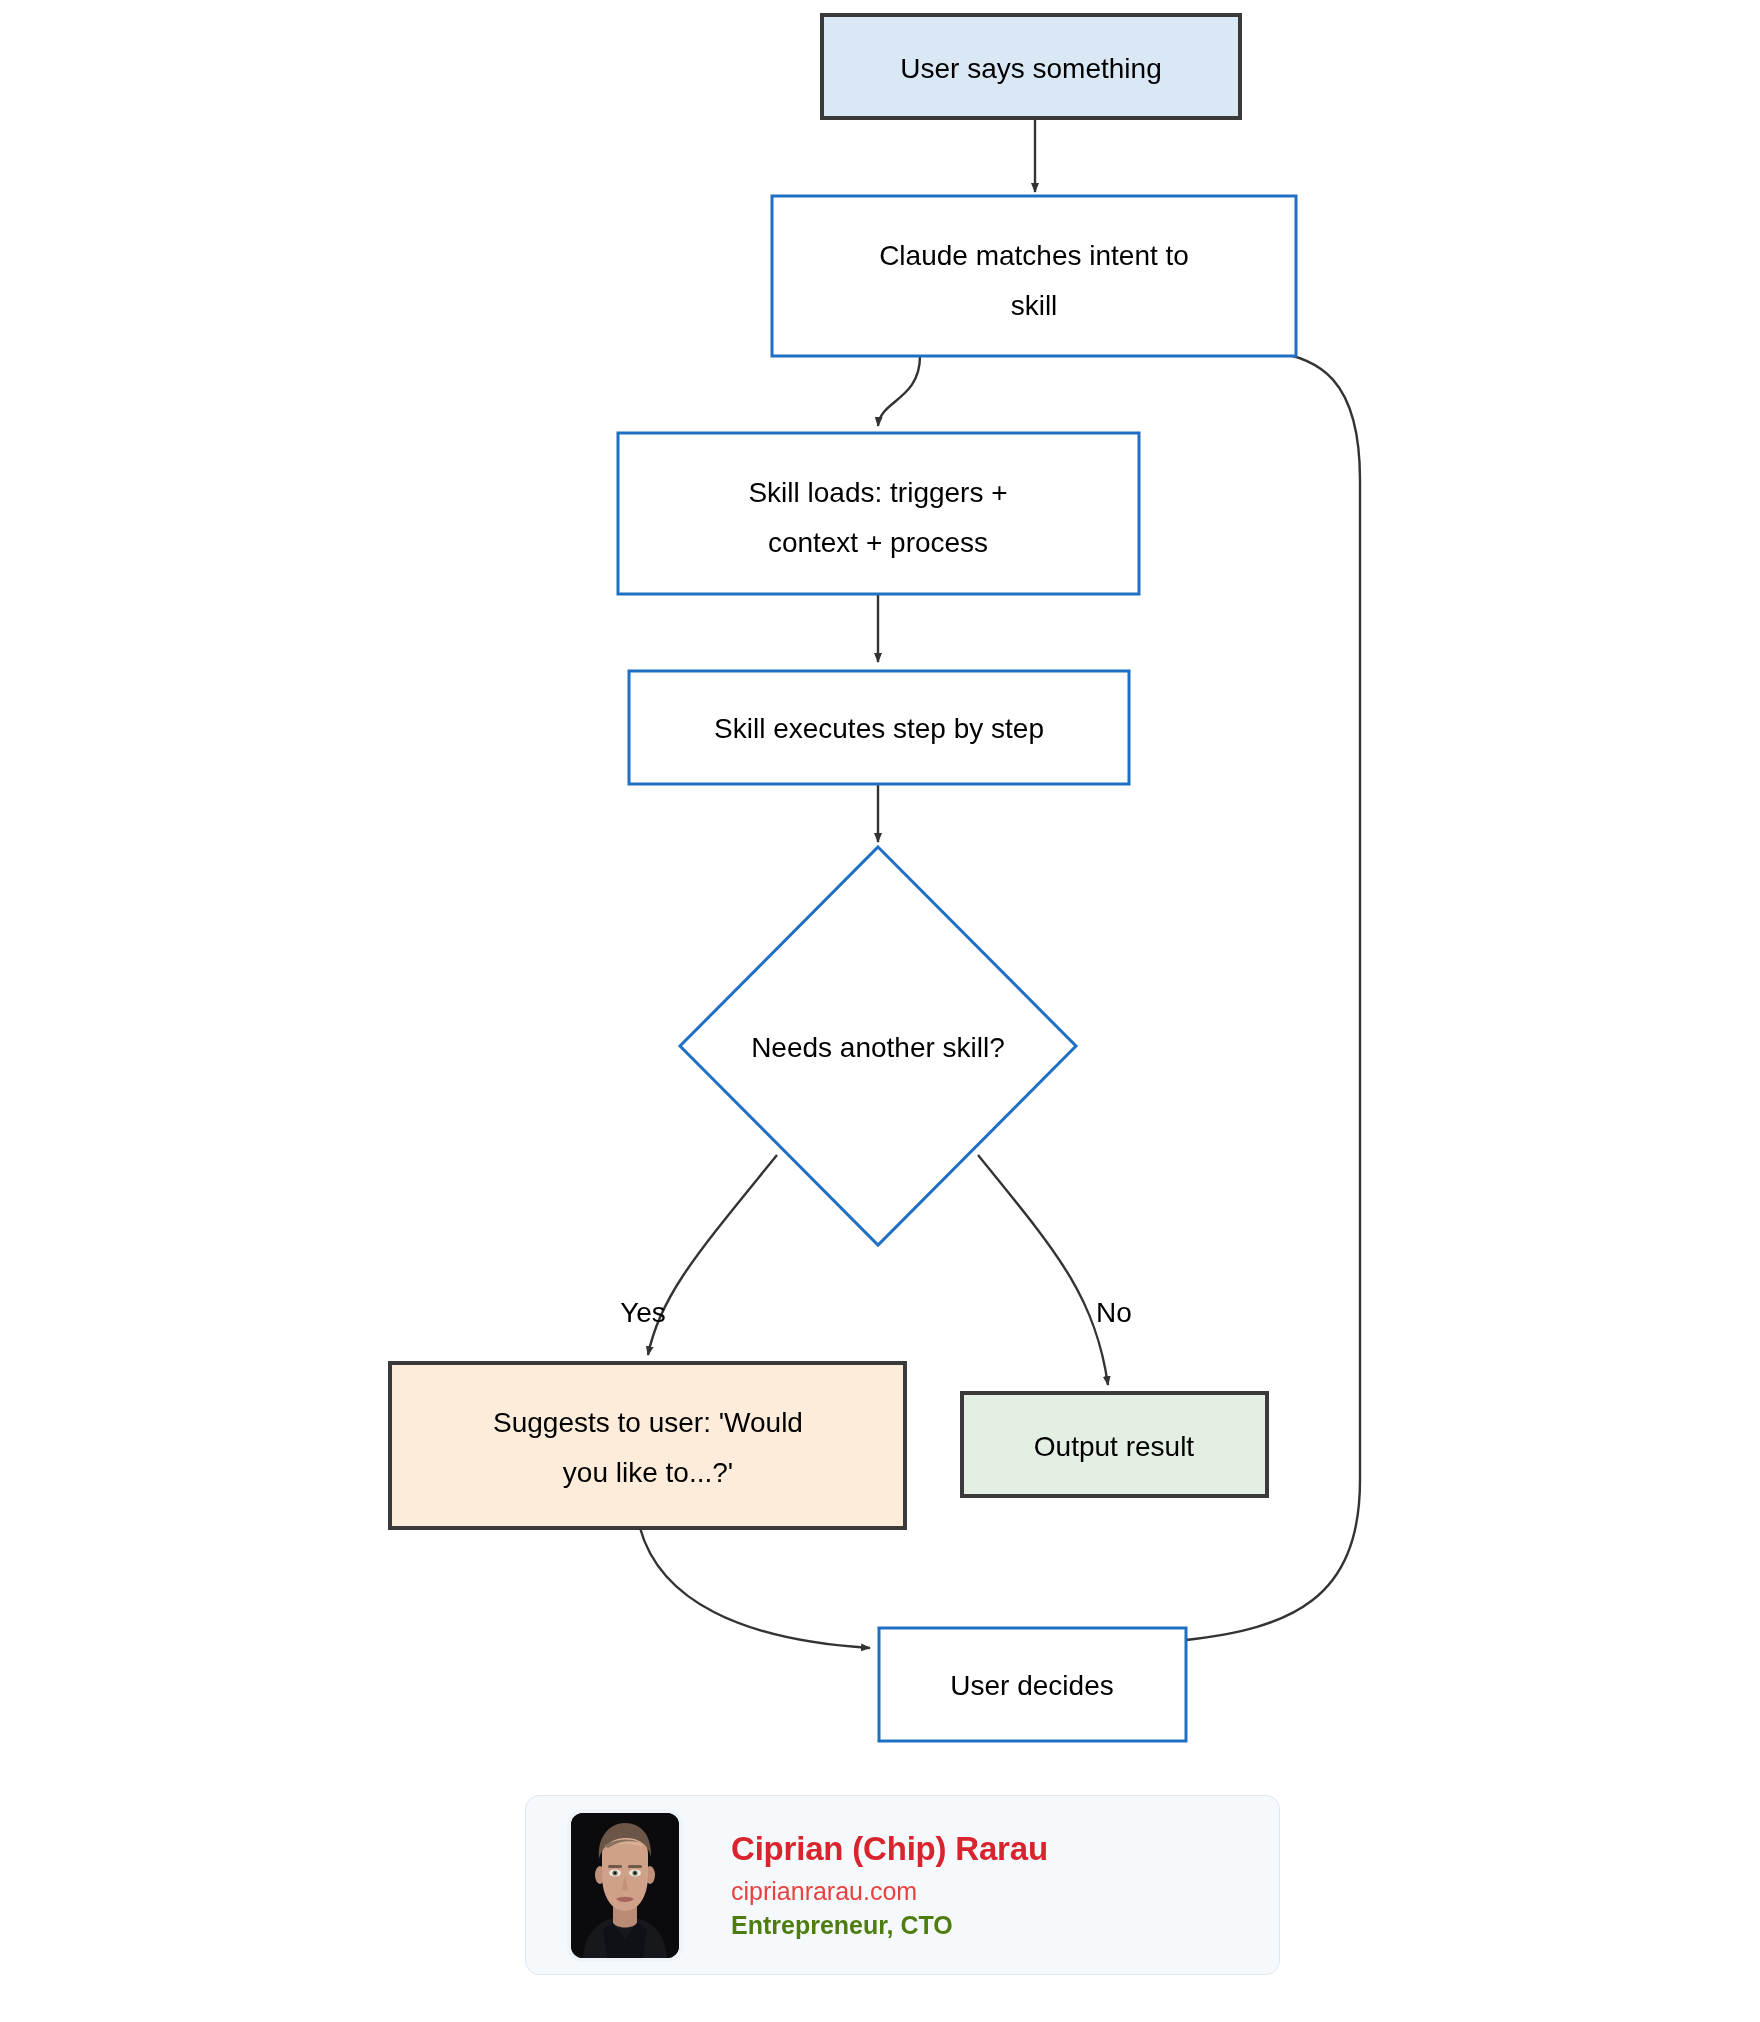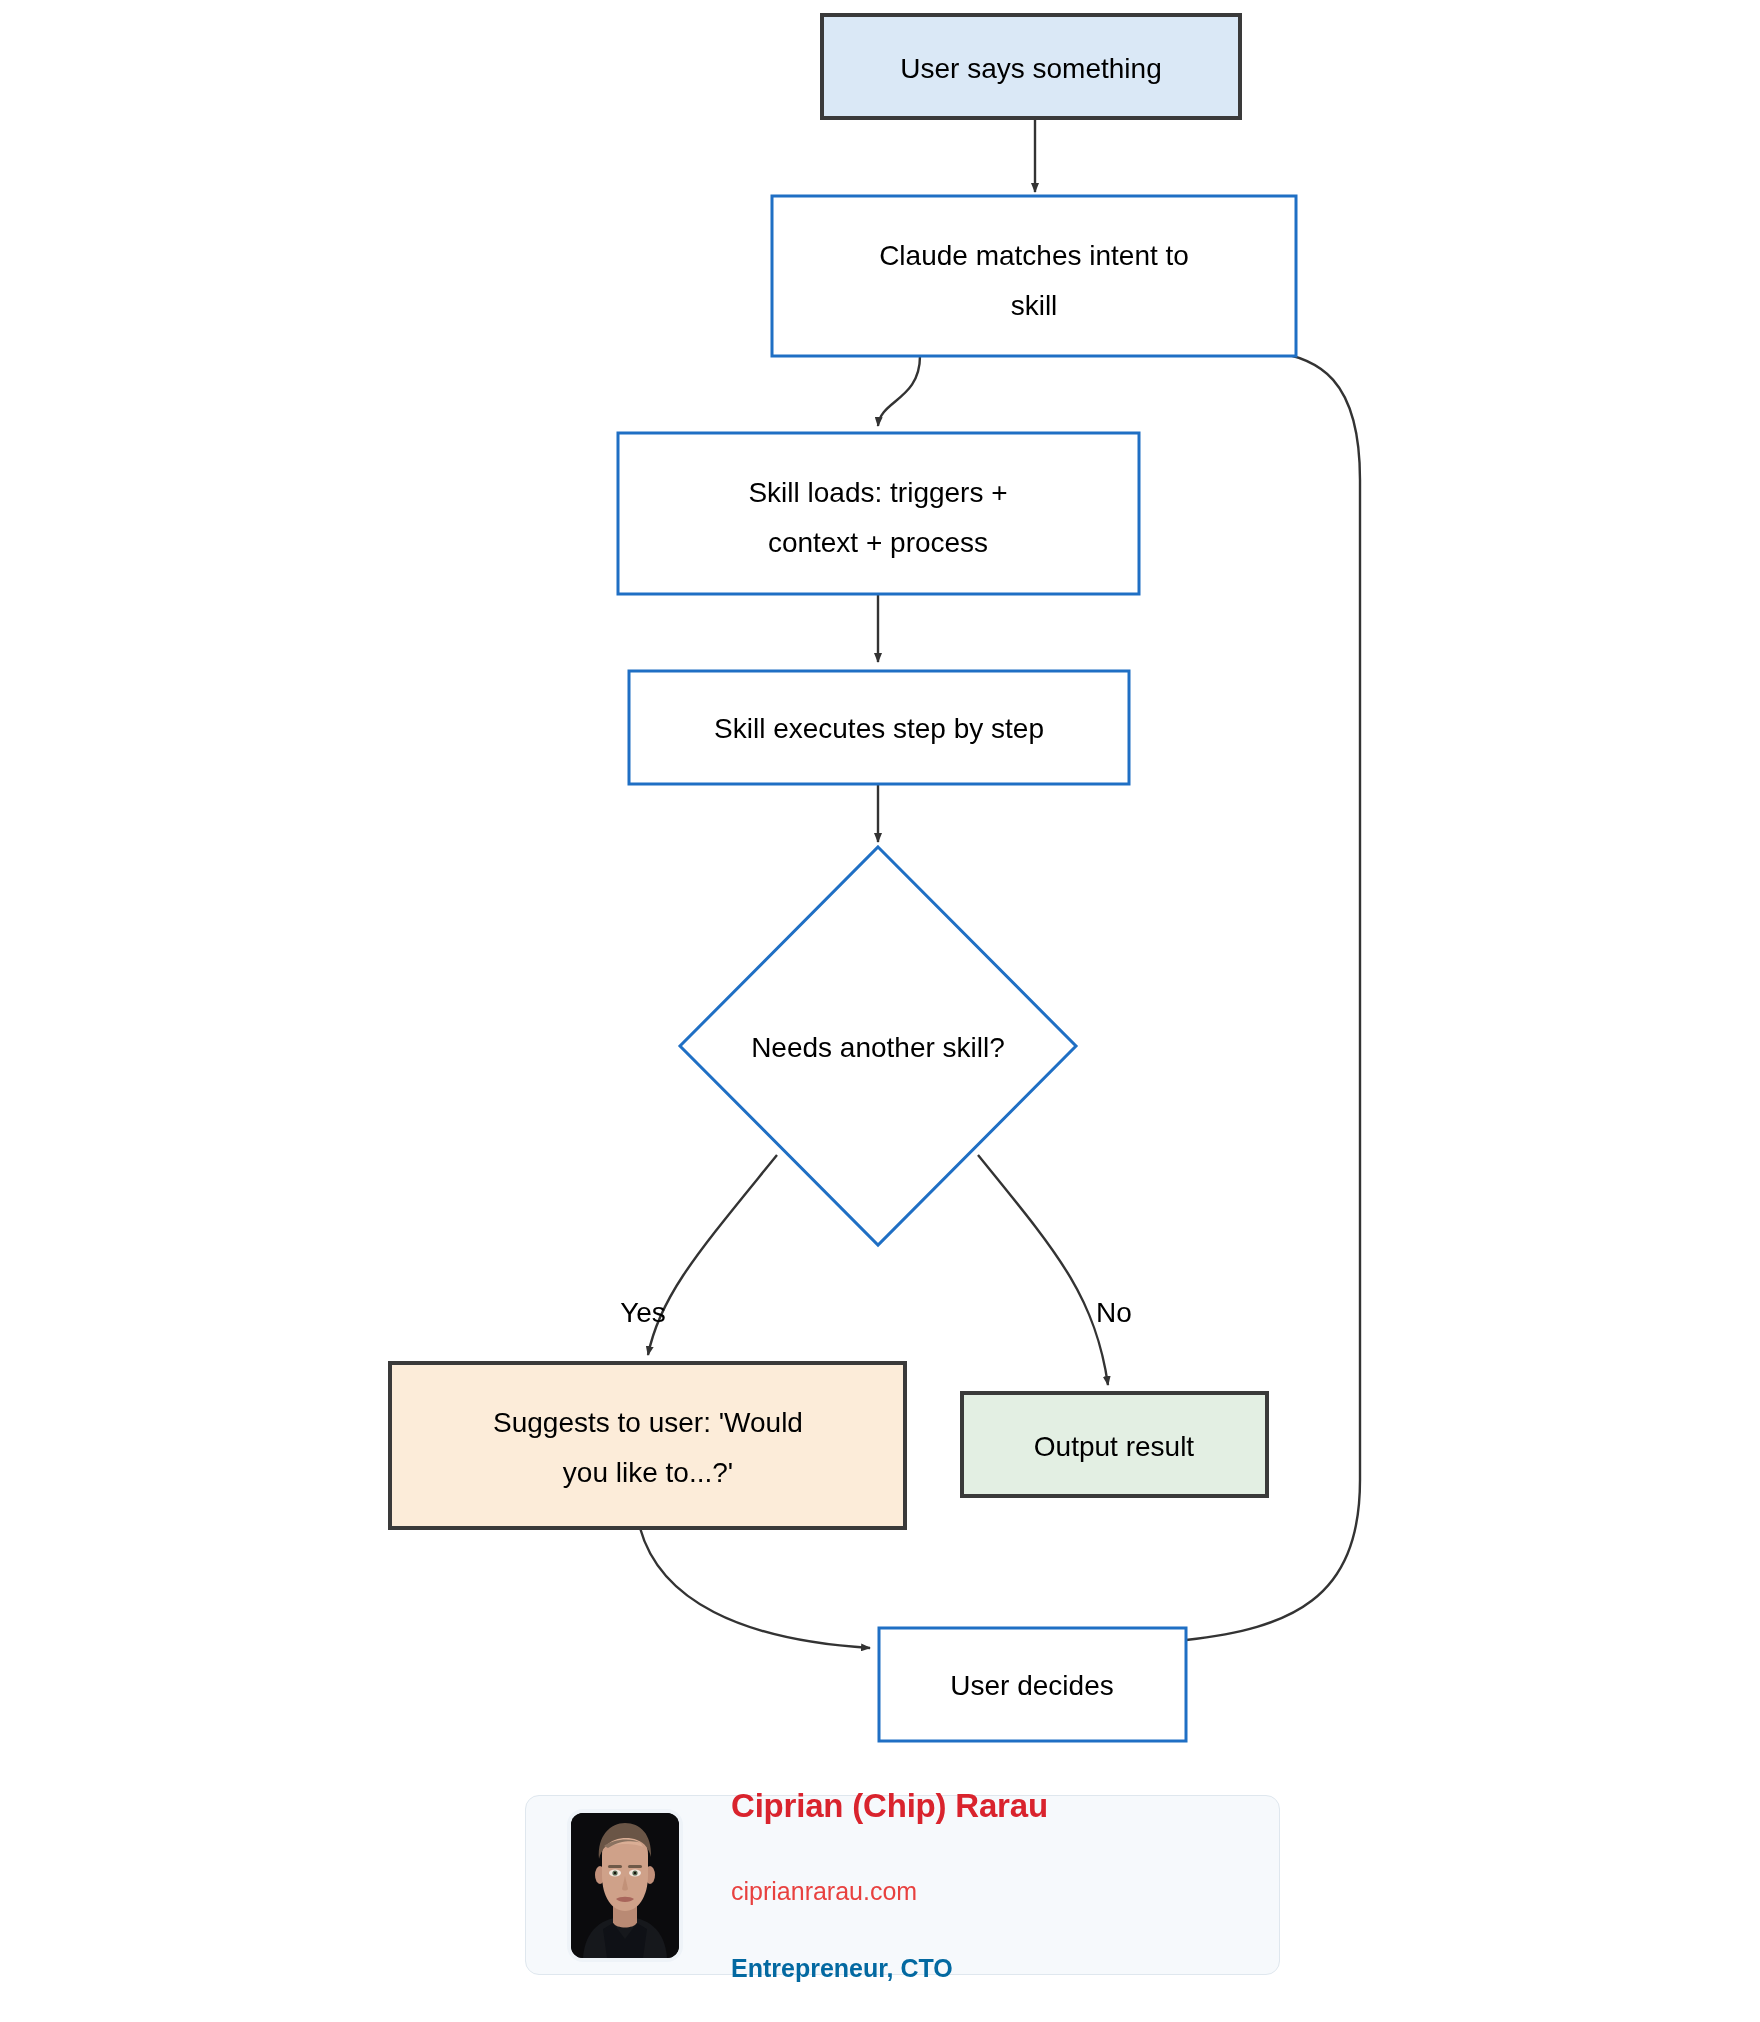--- a/index.html
+++ b/index.html
@@ -65,40 +65,39 @@
     flex: 0 0 auto;
   }
   #profile-photo-frame svg { display:block; width:100%; height:100%; }
 
   #profile-info {
     margin-left: 52px;
     display: flex;
     flex-direction: column;
     justify-content: flex-start;
     line-height: 1.22;
-    gap: 43px;
   }
   #profile-name {
     font-size: 33px;
     font-weight: bold;
     color: #d9232d;
     letter-spacing: -0.2px;
     white-space: nowrap;
   }
   #profile-site {
     font-size: 25px;
     font-weight: normal;
     color: #e8413f;
     margin-top: 6px;
     white-space: nowrap;
   }
   #profile-role {
     font-size: 25px;
     font-weight: bold;
-    color: #0369a1;
+    color: #4d7c0f;
     margin-top: 4px;
     white-space: nowrap;
   }
 </style>
 </head>
 <body>
 
 <div id="flow-root">
 
   <svg class="flow-svg" viewBox="0 0 1760 2022" xmlns="http://www.w3.org/2000/svg">

